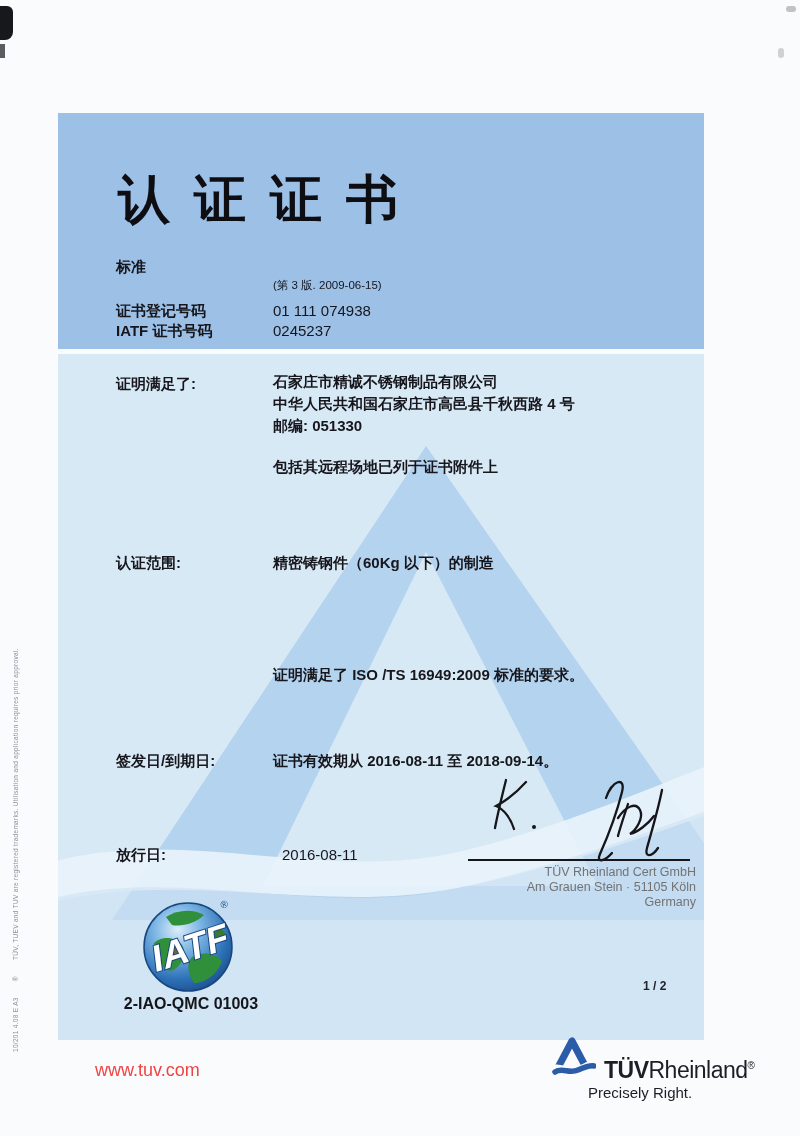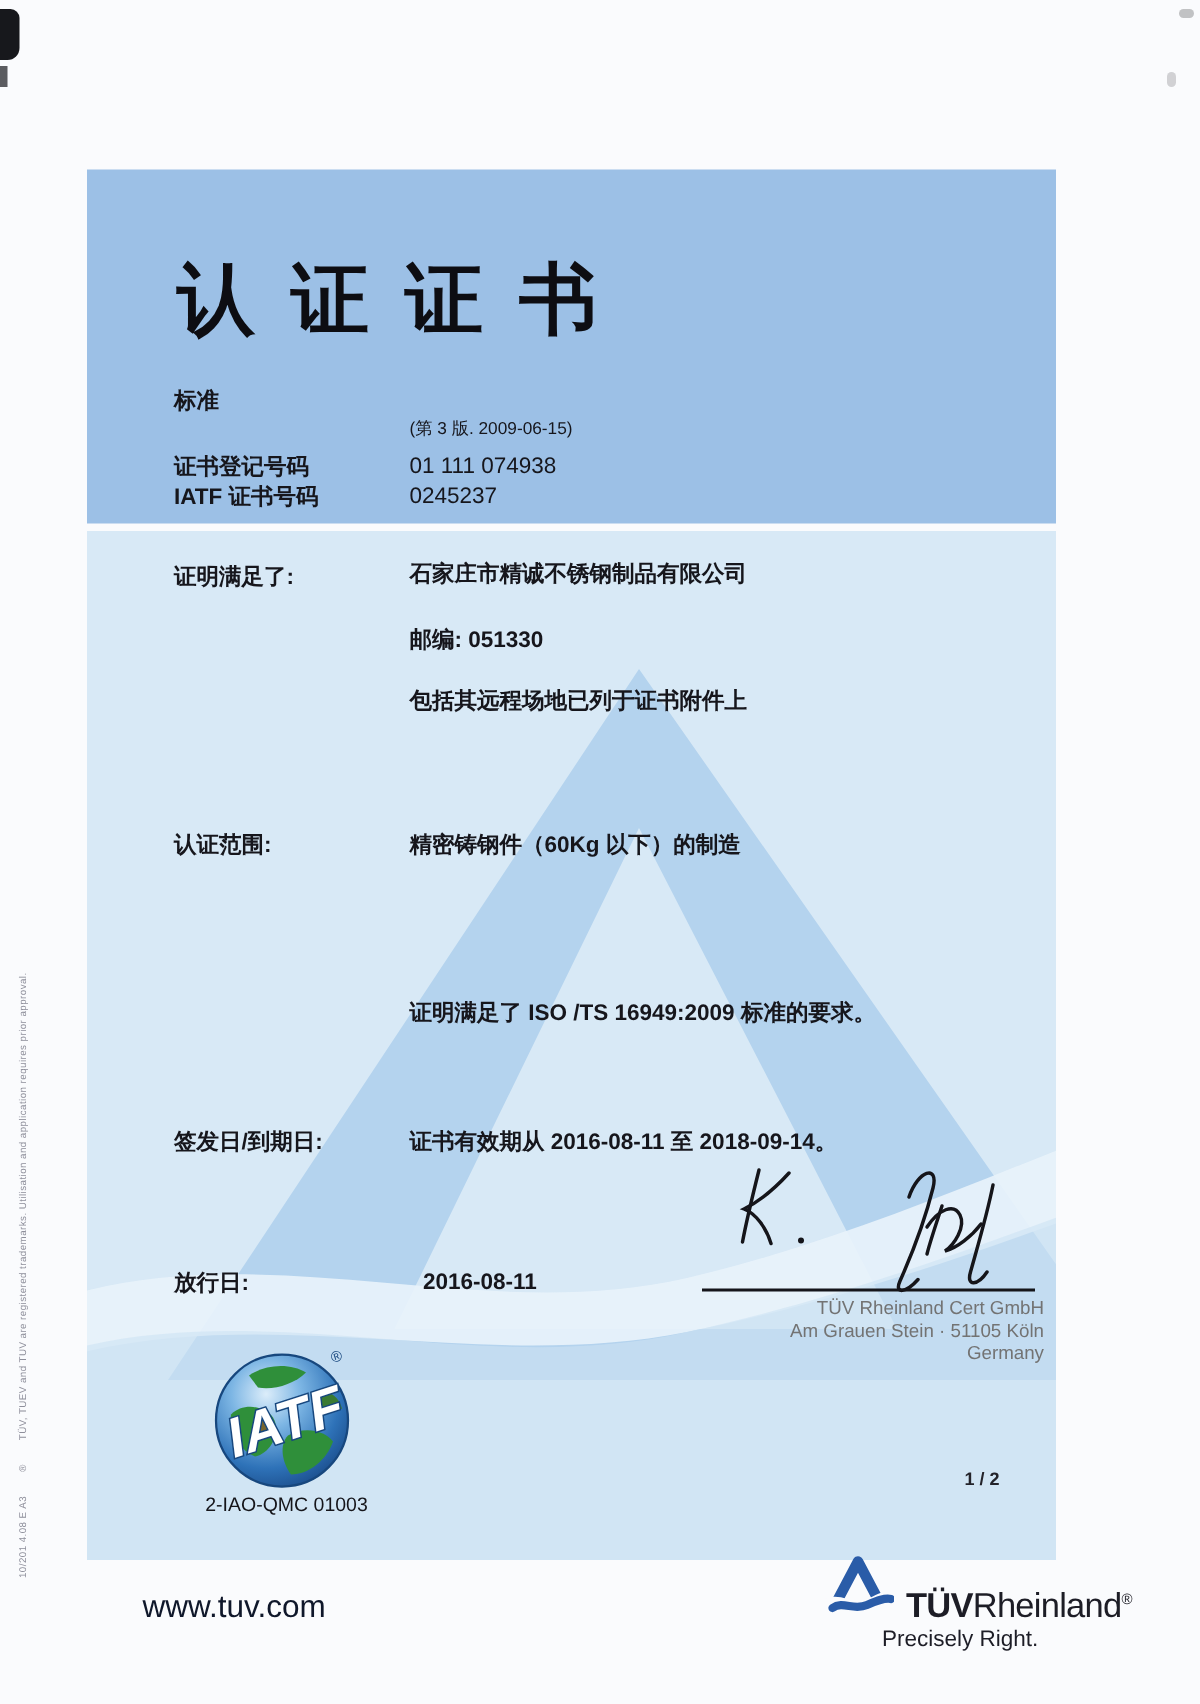--- a/index.html
+++ b/index.html
@@ -50,25 +50,25 @@
   .std-val { font-size:21px; font-weight:bold; letter-spacing:.5px; }
   .std-ed  { font-size:11.5px; font-weight:normal; }
 
   .wm { position:absolute; left:0; top:0; width:100%; height:100%; }
 
   .sig-svg { position:absolute; left:428px; top:414px; }
   .sig-line { position:absolute; left:410px; top:505px; width:222px; height:0; border-top:2px solid #15151a; }
   .issuer { position:absolute; left:404px; top:511px; width:234px; text-align:right; font-size:12.5px; line-height:15px; color:#737373; }
 
   .globe-wrap { position:absolute; left:78px; top:543px; width:110px; height:96px; }
-  .iatf-code { position:absolute; left:48px; top:641px; width:170px; text-align:center; font-size:13px; font-weight:normal; color:#15151a; }
+  .iatf-code { position:absolute; left:48px; top:641px; width:170px; text-align:center; font-size:16px; font-weight:bold; color:#15151a; }
   .page-no { position:absolute; left:585px; top:625px; font-size:12px; font-weight:bold; color:#23232a; }
 
   
-  .footer-site { position:absolute; left:95px; top:1060px; font-size:21px; color:#0f172a; }
+  .footer-site { position:absolute; left:95px; top:1060px; font-size:18px; color:#ef4444; }
   .footer-logo { position:absolute; left:548px; top:1036px; width:230px; }
   .footer-logo .row { display:flex; align-items:flex-end; }
   .brand-text { font-size:23px; letter-spacing:-.5px; color:#1d1d26; margin-left:8px; margin-top:8px; }
   .brand-text .bold { font-weight:bold; }
   .brand-reg { font-size:10px; vertical-align:super; }
   .tagline { font-size:15px; color:#1d1d26; margin-left:40px; margin-top:0px; }
 </style>
 </head>
 <body>
 
@@ -102,20 +102,21 @@
       <svg class="wm" viewBox="0 0 646 686">
         <path d="M368 92 L54 566 L700 566 Z M368 198 L205 532 L540 532 Z" fill="#b4d3ee" fill-rule="evenodd"></path>
         <path d="M-20 512 C120 468, 260 530, 400 498 C510 472, 600 430, 690 396
                  L690 446 C600 478, 510 512, 400 534 C260 562, 120 512, -20 552 Z" fill="#e9f3fb" opacity="0.9"></path>
         <path d="M-20 548 C120 508, 260 566, 400 534 C510 510, 600 474, 690 442
                  L690 686 L-20 686 Z" fill="#cde2f4" opacity="0.6"></path>
       </svg>
 
       <div class="lbl" style="top:21px;">证明满足了:</div>
       <div class="val b" style="top:19px;">石家庄市精诚不锈钢制品有限公司</div>
+      <div class="val b" style="top:41px;">中华人民共和国石家庄市高邑县千秋西路 4 号</div>
       <div class="val b" style="top:63px;">邮编: 051330</div>
 
       <div class="val b" style="top:104px;">包括其远程场地已列于证书附件上</div>
 
       <div class="lbl" style="top:200px;">认证范围:</div>
       <div class="val b" style="top:200px;">精密铸钢件（60Kg 以下）的制造</div>
 
       <div class="val b" style="top:312px;">证明满足了 ISO /TS 16949:2009 标准的要求。</div>
 
       <div class="lbl" style="top:398px;">签发日/到期日:</div>
@@ -133,21 +134,21 @@
         <circle cx="48" cy="59" r="2" fill="#15151a"></circle>
       </svg>
       <div class="sig-line"></div>
       <div class="issuer">
         <div>TÜV Rheinland Cert GmbH</div>
         <div>Am Grauen Stein · 51105 Köln</div>
         <div>Germany</div>
       </div>
 
       <div class="lbl" style="top:492px;">放行日:</div>
-      <div class="val" style="left:224px; top:492px;font-weight:bold;">2016-08-11</div>
+      <div class="val" style="left:224px; top:492px;">2016-08-11</div>
 
       <div class="globe-wrap">
         <svg width="110" height="96" viewBox="0 0 110 96">
           <defs>
             <radialGradient id="gBlue" cx="38%" cy="30%" r="75%">
               <stop offset="0%" stop-color="#dcedfa"></stop>
               <stop offset="35%" stop-color="#7db6e4"></stop>
               <stop offset="75%" stop-color="#2e72b8"></stop>
               <stop offset="100%" stop-color="#1c4f8e"></stop>
             </radialGradient>

